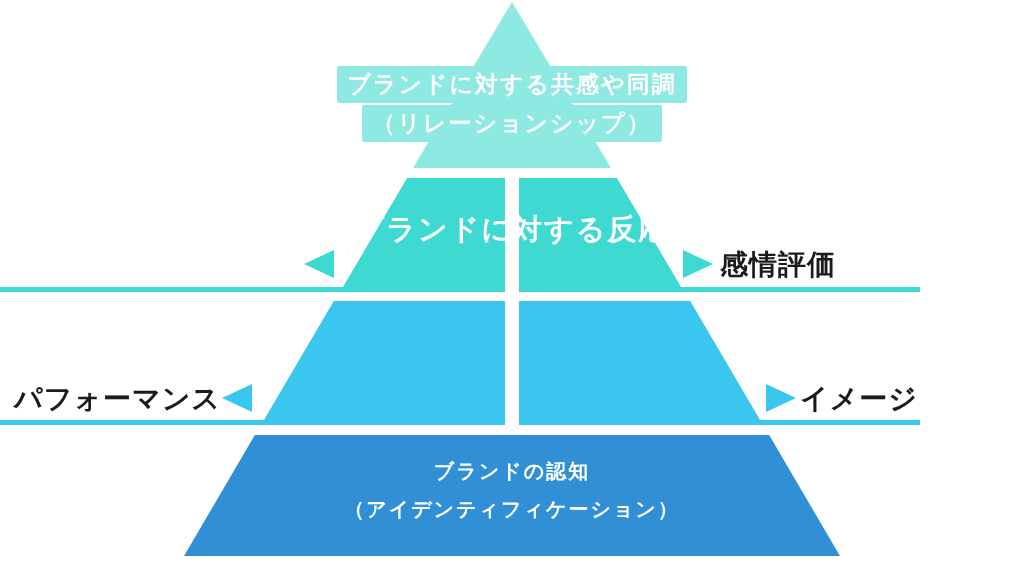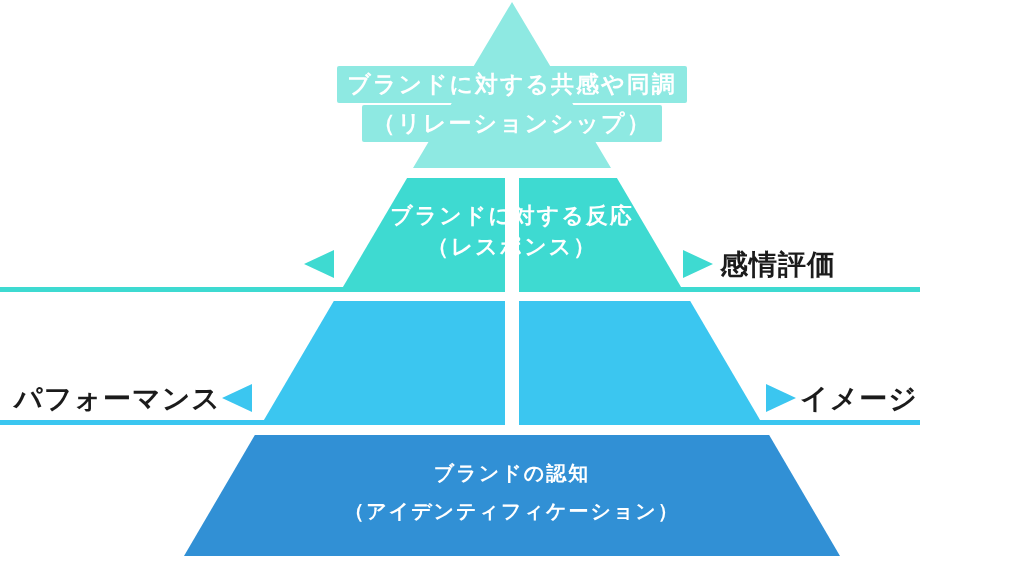--- a/index.html
+++ b/index.html
@@ -1,21 +1,21 @@
 <!DOCTYPE html>
 <html style="--background: #ffffff; --level1: #8ee9e2; --level2: #3edad1; --level3: #3bc6f0; --level4: #3190d5; --level-text: #ffffff; --label-text: #1b1b1b;"><head>
 <meta charset="utf-8">
 <style>
   html,body{margin:0;padding:0;background:#fff;}
   .stage{
     position:relative;
     width:920px;height:576px;
     overflow:hidden;
     background:var(--background,#fff);
-    font-family:Liberation Serif, serif;
+    font-family:Liberation Mono, monospace;
     font-weight:bold;
   }
   .shape{position:absolute;z-index:1;}
   .lvl1{left:413px;top:2px;width:198px;height:166px;background:var(--level1);
         clip-path:polygon(50% 0,100% 100%,0 100%);}
   .lvl2{left:340px;top:178px;width:344px;height:114px;background:var(--level2);
         clip-path:polygon(19.5% 0,80.5% 0,100% 100%,0 100%);}
   .lvl3{left:261px;top:301px;width:502px;height:124px;background:var(--level3);
         clip-path:polygon(14.5% 0,85.5% 0,100% 100%,0 100%);}
   .lvl4{left:184px;top:435px;width:656px;height:121px;background:var(--level4);
@@ -25,21 +25,21 @@
   .hline.lower{top:420px;background:var(--level3);}
   .vstripe{position:absolute;left:505px;top:178px;width:14px;height:247px;
            background:var(--background,#fff);z-index:3;}
   .lvltext{
     position:absolute;left:0;width:1024px;z-index:4;
     display:flex;flex-direction:column;align-items:center;
     color:var(--level-text,#fff);text-align:center;letter-spacing:2px;
   }
   .t1{top:65px;font-size:23px;}
   .t1 span{display:inline-block;background:var(--level1);padding:3px 10px;margin:1px 0;border-radius:2px;}
-  .t2{top:200px;font-size:22px;line-height:31px;}
+  .t2{top:216px;font-size:29px;line-height:31px;}
   .t3{top:320px;font-size:27px;line-height:33px;}
   .t4{top:454px;font-size:20px;line-height:38px;}
   .sidelabel{
     position:absolute;z-index:4;font-size:28px;letter-spacing:1px;
     color:var(--label-text,#1b1b1b);white-space:nowrap;
   }
   .lab-rational{left:100px;top:246px;width:196px;text-align:right;}
   .lab-emotional{left:681px;top:246px;margin-left:39px;}
   .lab-performance{left:14px;top:380px;text-align:right;}
   .lab-image{left:800px;top:380px;text-align:right;}
@@ -68,21 +68,20 @@
   <div class="hline lower"></div>
 
   <div class="vstripe"></div>
 
   <div class="lvltext t1">
     <span>ブランドに対する共感や同調</span>
     <span>（リレーションシップ）</span>
   </div>
   <div class="lvltext t2">
     <div>ブランドに対する反応</div>
-    <div>（レスポンス）</div>
   </div>
   <div class="lvltext t4">
     <div>ブランドの認知</div>
     <div>（アイデンティフィケーション）</div>
   </div>
 
   <div class="arrow arr-left arr-teal a-rational"></div>
 
   <div class="arrow arr-right arr-teal a-emotional"></div>
   <div class="sidelabel lab-emotional">感情評価</div>

